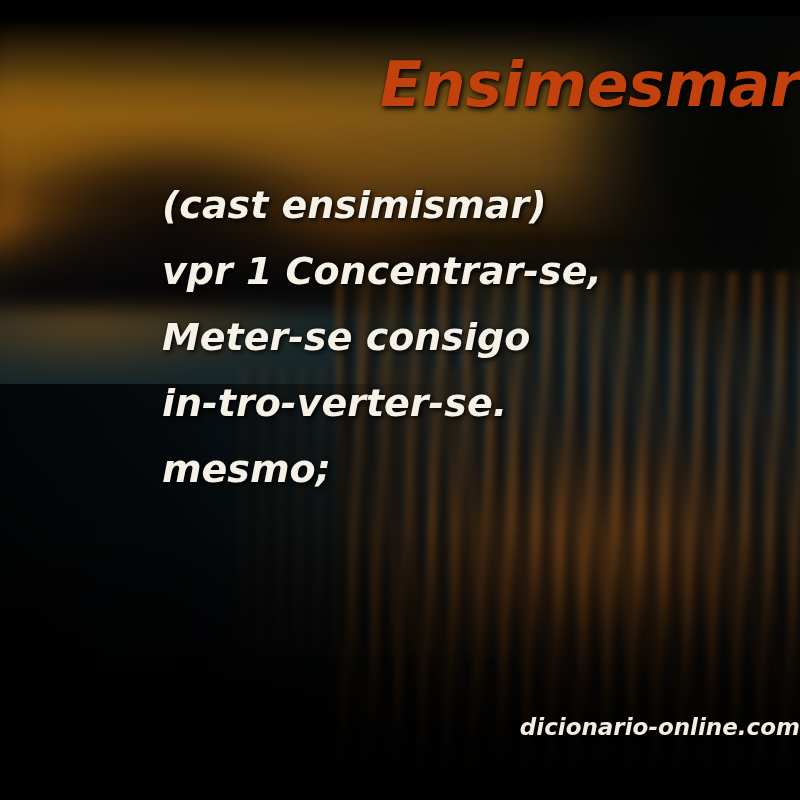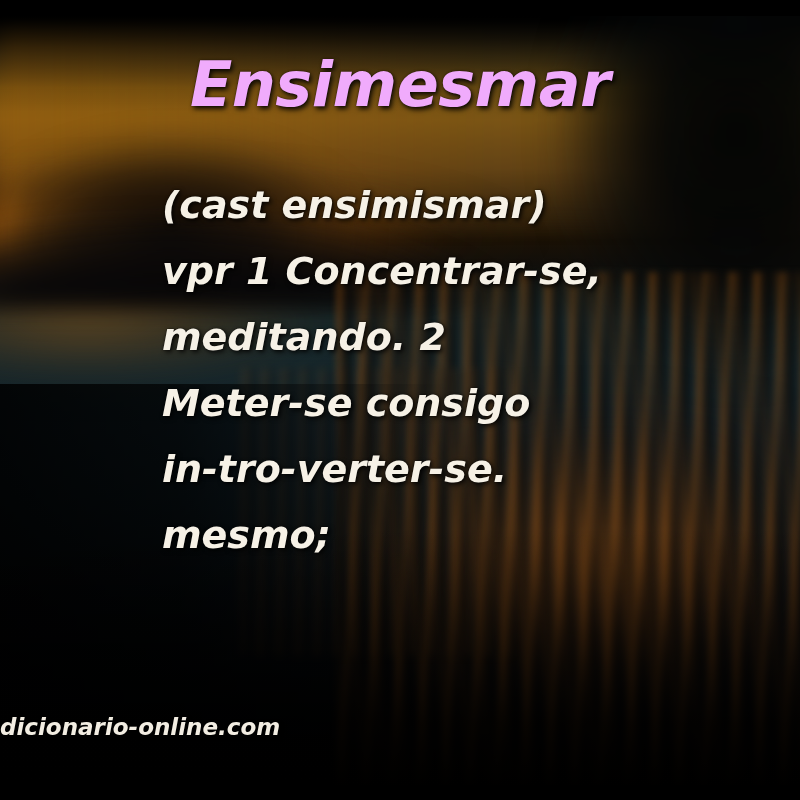--- a/index.html
+++ b/index.html
@@ -210,27 +210,27 @@
   .content {
     position: absolute;
     inset: 0;
     z-index: 5;
   }
 
   .word-title {
     position: absolute;
     left: 0; top: 52px;
     width: 100%;
-    text-align: center;
+    text-align: right;
     font-family: "DejaVu Sans", sans-serif;
     font-size: 62px;
     font-weight: 700;
     font-style: italic;
     letter-spacing: -0.5px;
-    color: #f0abfc;
+    color: #c2410c;
     text-shadow: 2px 3px 5px rgba(0,0,0,0.85),
                  0 0 2px rgba(0,0,0,0.6);
     line-height: 1.05;
     white-space: nowrap;
   }
 
   .definition {
     position: absolute;
     left: 162px;
     top: 172px;
@@ -243,21 +243,21 @@
     color: #f6f1e6;
     text-shadow: 2px 2px 5px rgba(0,0,0,0.88),
                  0 0 2px rgba(0,0,0,0.7);
   }
   .definition .line { display: block; white-space: nowrap; }
 
   .footer {
     position: absolute;
     left: 0; top: 714px;
     width: 100%;
-    text-align: left;
+    text-align: right;
     font-family: "DejaVu Sans", sans-serif;
     font-size: 23px;
     font-weight: 700;
     font-style: italic;
     color: #f2ede2;
     text-shadow: 1px 2px 4px rgba(0,0,0,0.9);
     white-space: nowrap;
   }
 </style>
 </head>
@@ -283,21 +283,20 @@
     <div class="bar-bottom"></div>
   </div>
 
   <div class="content">
 
     <div class="word-title">Ensimesmar</div>
 
     <div class="definition">
       <span class="line">(cast ensimismar)</span>
       <span class="line">vpr 1 Concentrar-se,</span>
-      <span class="line">meditando. 2</span>
       <span class="line">Meter-se consigo</span>
       <span class="line">in-tro-verter-se.</span>
       <span class="line">mesmo;</span>
     </div>
 
     <div class="footer">dicionario-online.com</div>
 
   </div>
 </div>
 

